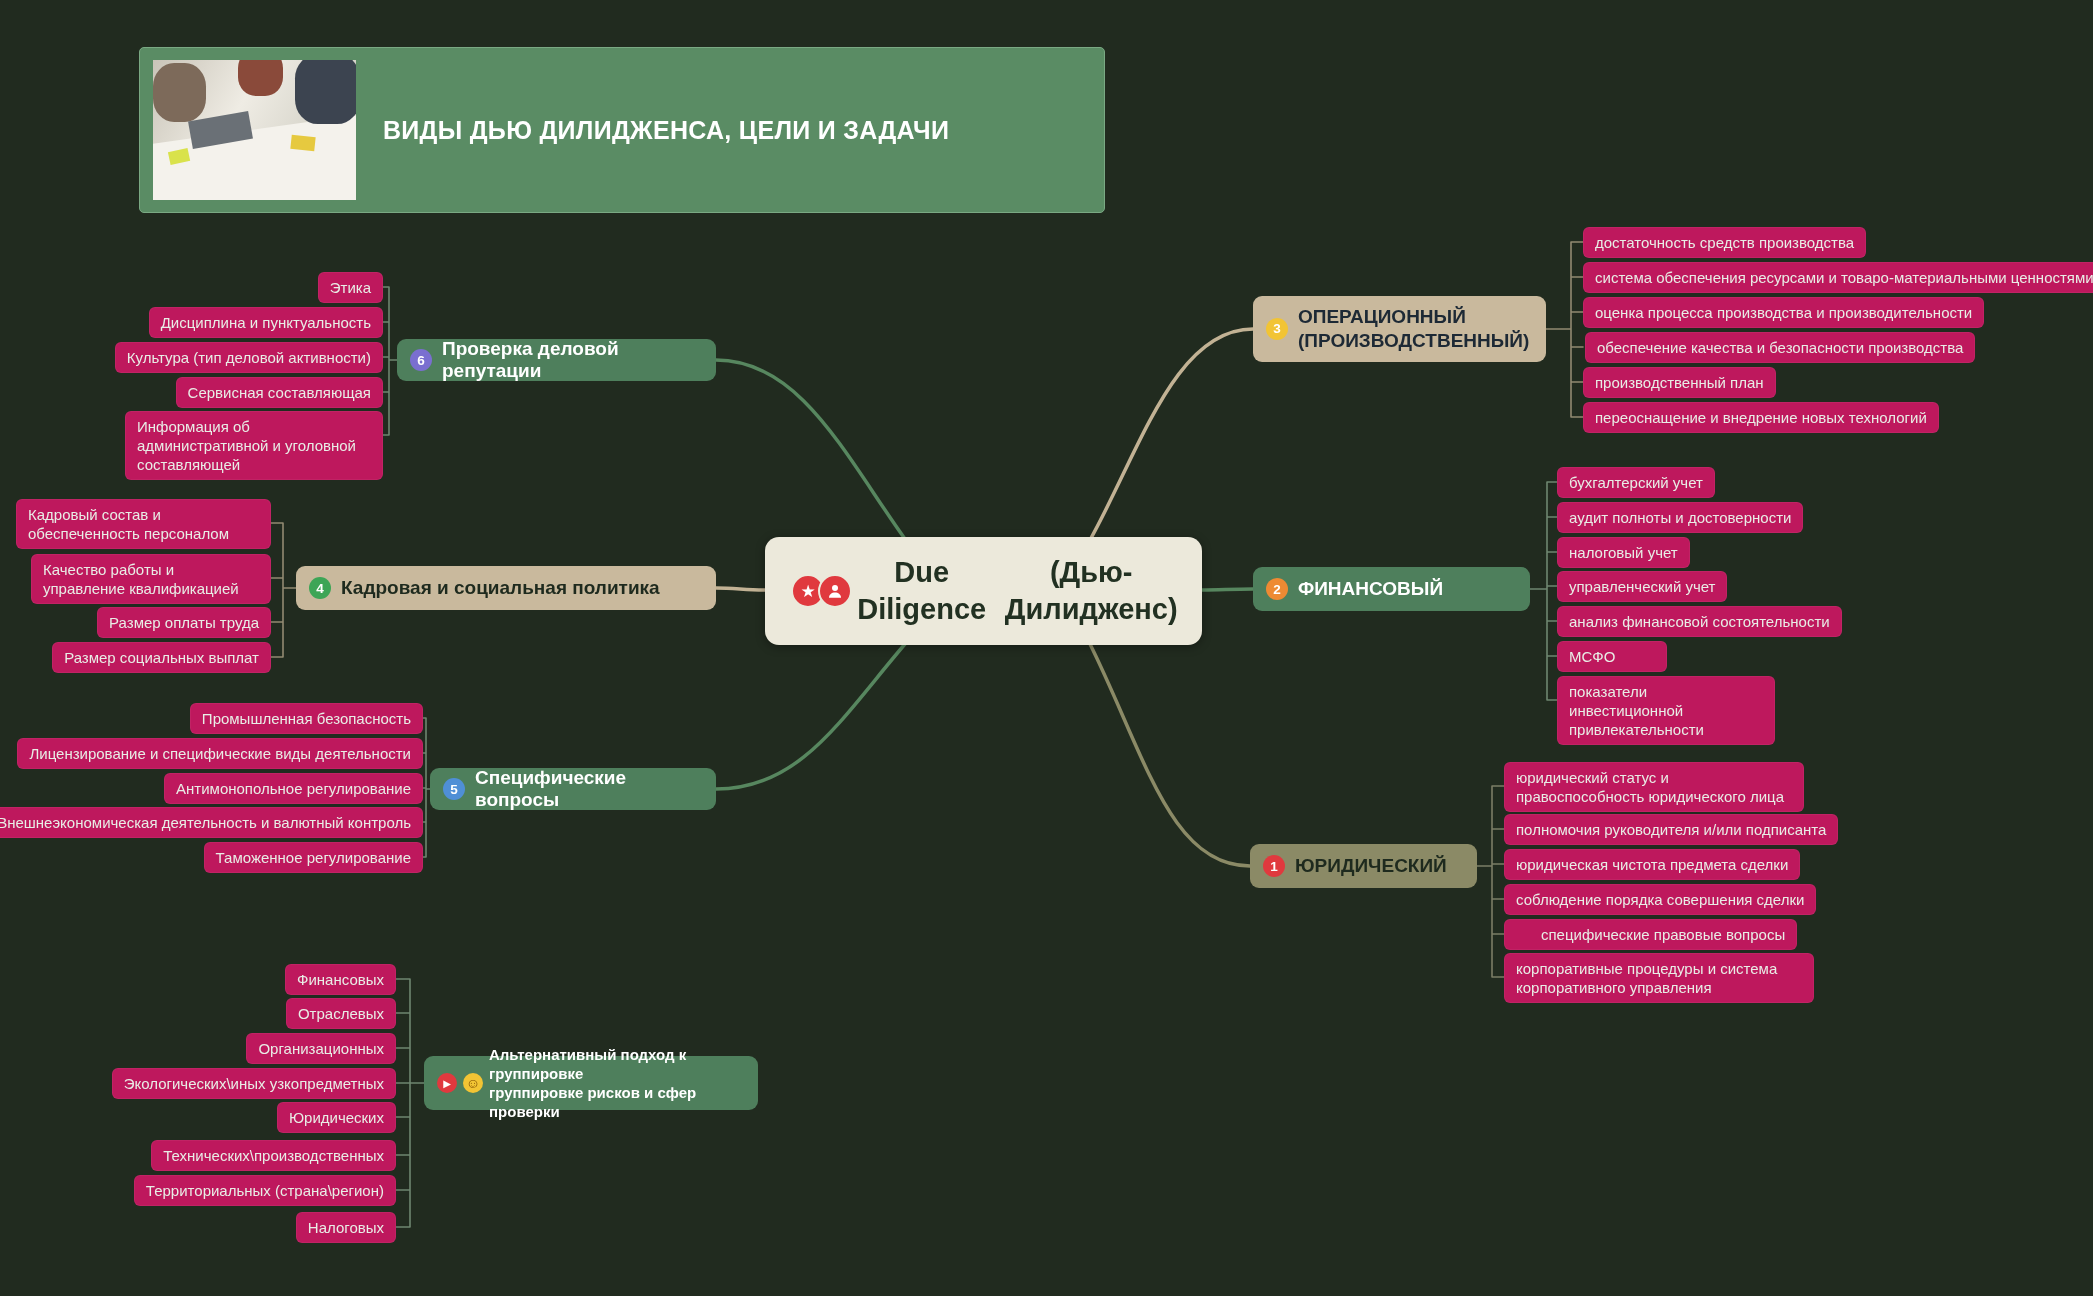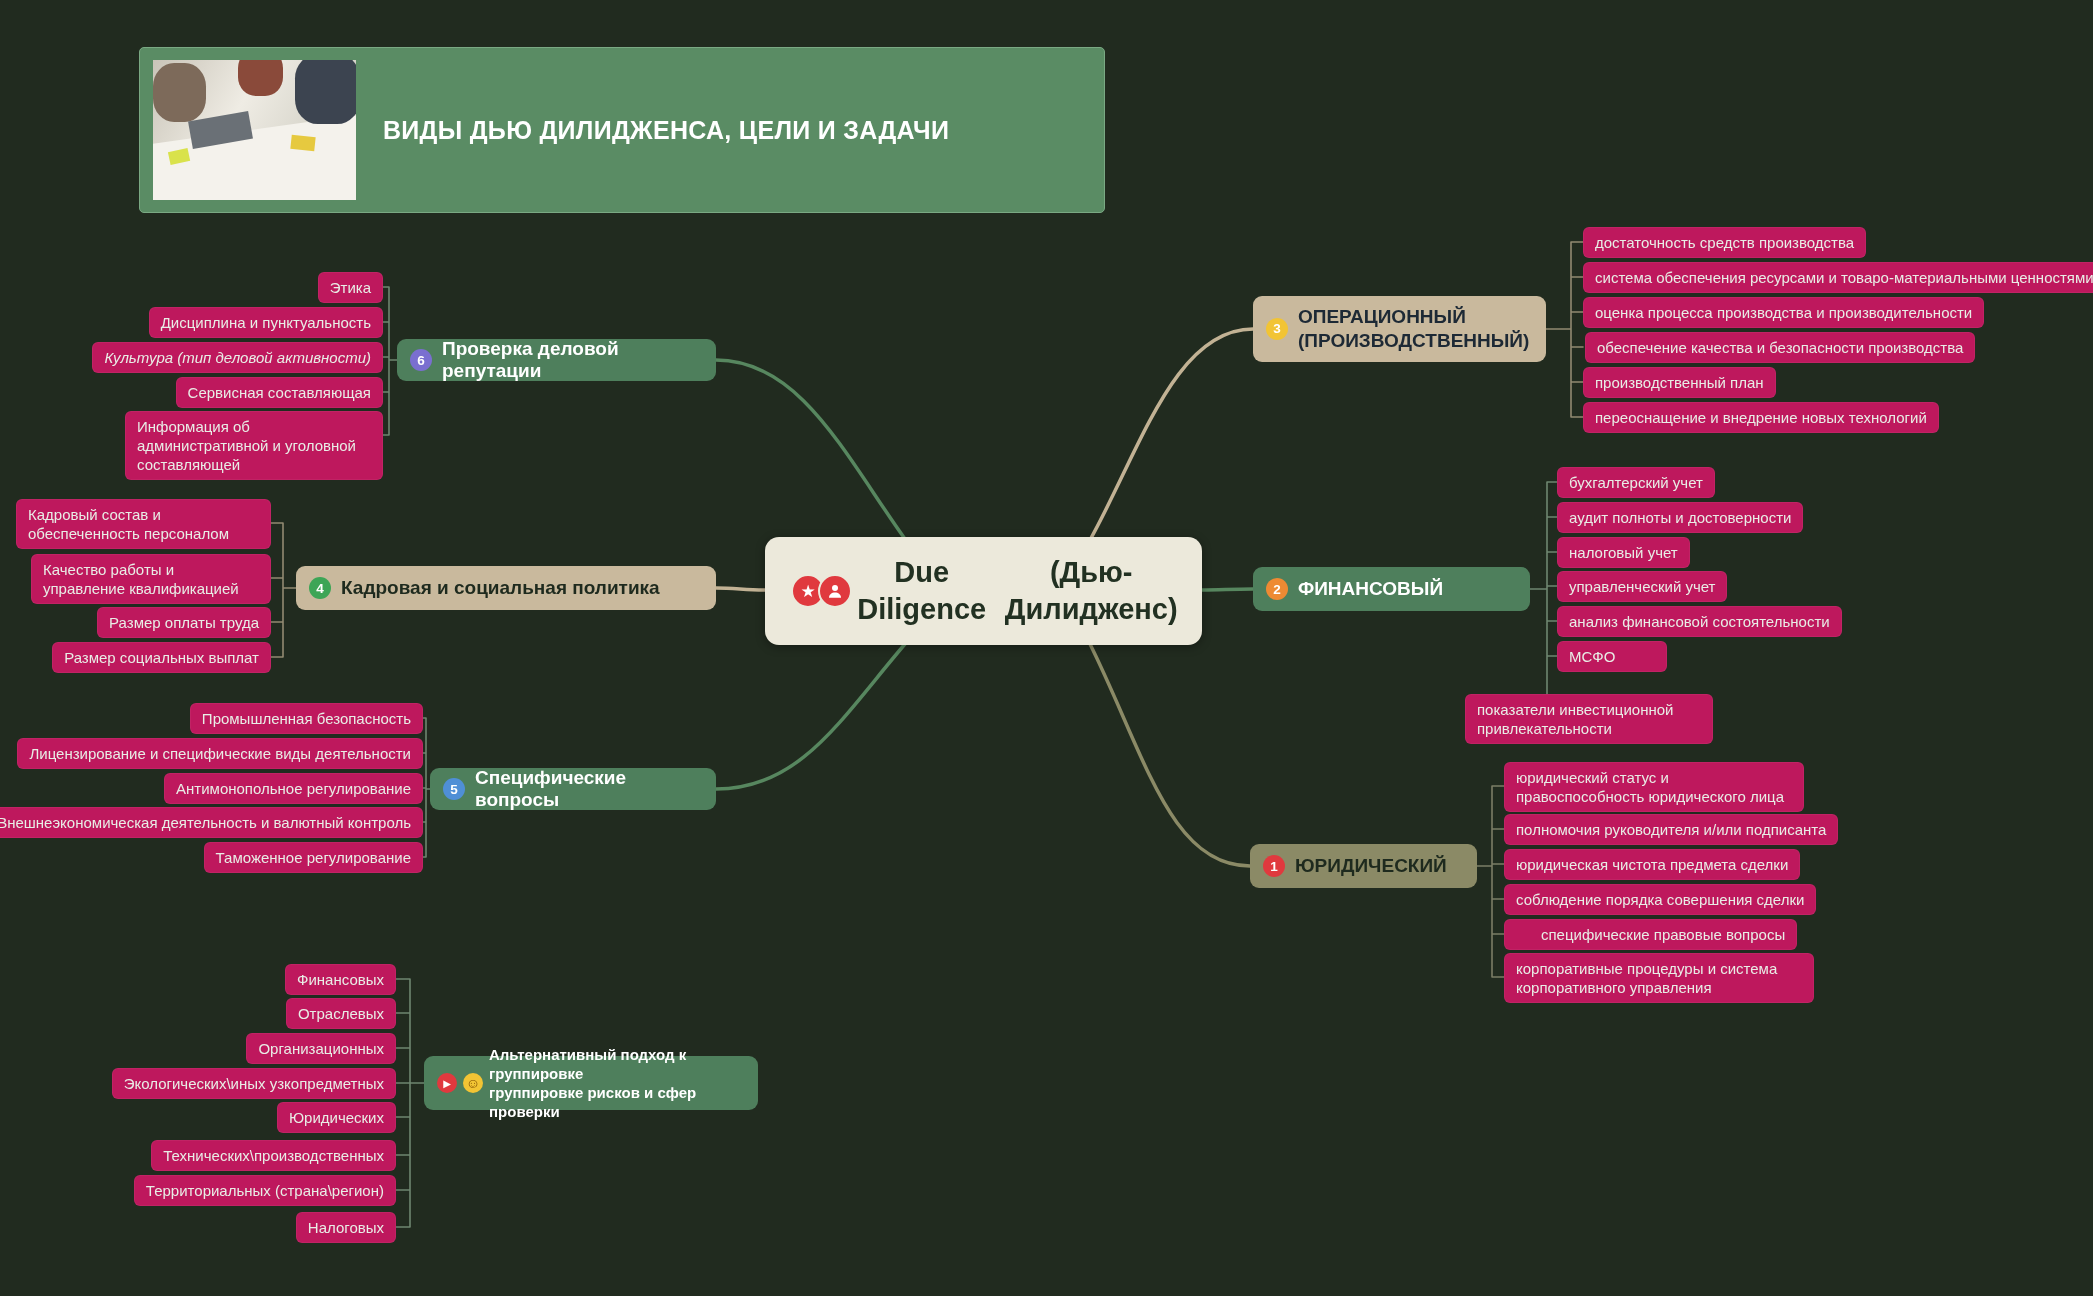--- a/index.html
+++ b/index.html
@@ -154,40 +154,40 @@
   <div class="branch" id="b-financial">
     <span class="badge" id="badge-financial">2</span>
     <span>ФИНАНСОВЫЙ</span>
   </div>
   <div class="leaf" style="left:1557px; top:467px;">бухгалтерский учет</div>
   <div class="leaf" style="left:1557px; top:502px;">аудит полноты и достоверности</div>
   <div class="leaf" style="left:1557px; top:537px;">налоговый учет</div>
   <div class="leaf" style="left:1557px; top:571px;">управленческий учет</div>
   <div class="leaf" style="left:1557px; top:606px;">анализ финансовой состоятельности</div>
   <div class="leaf" style="left:1557px; top:641px; min-width:110px;">МСФО</div>
-  <div class="leaf wrap" style="left:1465px; top:676px; width:248px;margin-top:18px;">показатели инвестиционной привлекательности</div>
+  <div class="leaf wrap" style="left:1557px; top:676px; width:218px;">показатели инвестиционной привлекательности</div>
 
   <div class="branch" id="b-legal">
     <span class="badge" id="badge-legal">1</span>
     <span>ЮРИДИЧЕСКИЙ</span>
   </div>
   <div class="leaf wrap" style="left:1504px; top:762px; width:300px;">юридический статус и правоспособность юридического лица</div>
   <div class="leaf" style="left:1504px; top:814px;">полномочия руководителя и/или подписанта</div>
   <div class="leaf" style="left:1504px; top:849px;">юридическая чистота предмета сделки</div>
   <div class="leaf" style="left:1504px; top:884px;">соблюдение порядка совершения сделки</div>
   <div class="leaf" style="left:1504px; top:919px;padding-left:36px;">специфические правовые вопросы</div>
   <div class="leaf wrap" style="left:1504px; top:953px; width:310px;">корпоративные процедуры и система корпоративного управления</div>
 
   <div class="branch" id="b-reputation">
     <span class="badge" id="badge-reputation">6</span>
     <span>Проверка деловой репутации</span>
   </div>
   <div class="leaf" style="right:1710px; top:272px;">Этика</div>
   <div class="leaf" style="right:1710px; top:307px;">Дисциплина и пунктуальность</div>
-  <div class="leaf" style="right:1710px; top:342px;font-style:italic;">Культура (тип деловой активности)</div>
+  <div class="leaf" style="right:1710px; top:342px;">Культура (тип деловой активности)</div>
   <div class="leaf" style="right:1710px; top:377px;">Сервисная составляющая</div>
   <div class="leaf wrap" style="right:1710px; top:411px; width:258px;">Информация об административной и уголовной составляющей</div>
 
   <div class="branch" id="b-hr">
     <span class="badge" id="badge-hr">4</span>
     <span>Кадровая и социальная политика</span>
   </div>
   <div class="leaf wrap" style="right:1822px; top:499px; width:255px;">Кадровый состав и обеспеченность персоналом</div>
   <div class="leaf wrap" style="right:1822px; top:554px; width:240px;">Качество работы и управление квалификацией</div>
   <div class="leaf" style="right:1822px; top:607px;">Размер оплаты труда</div>

